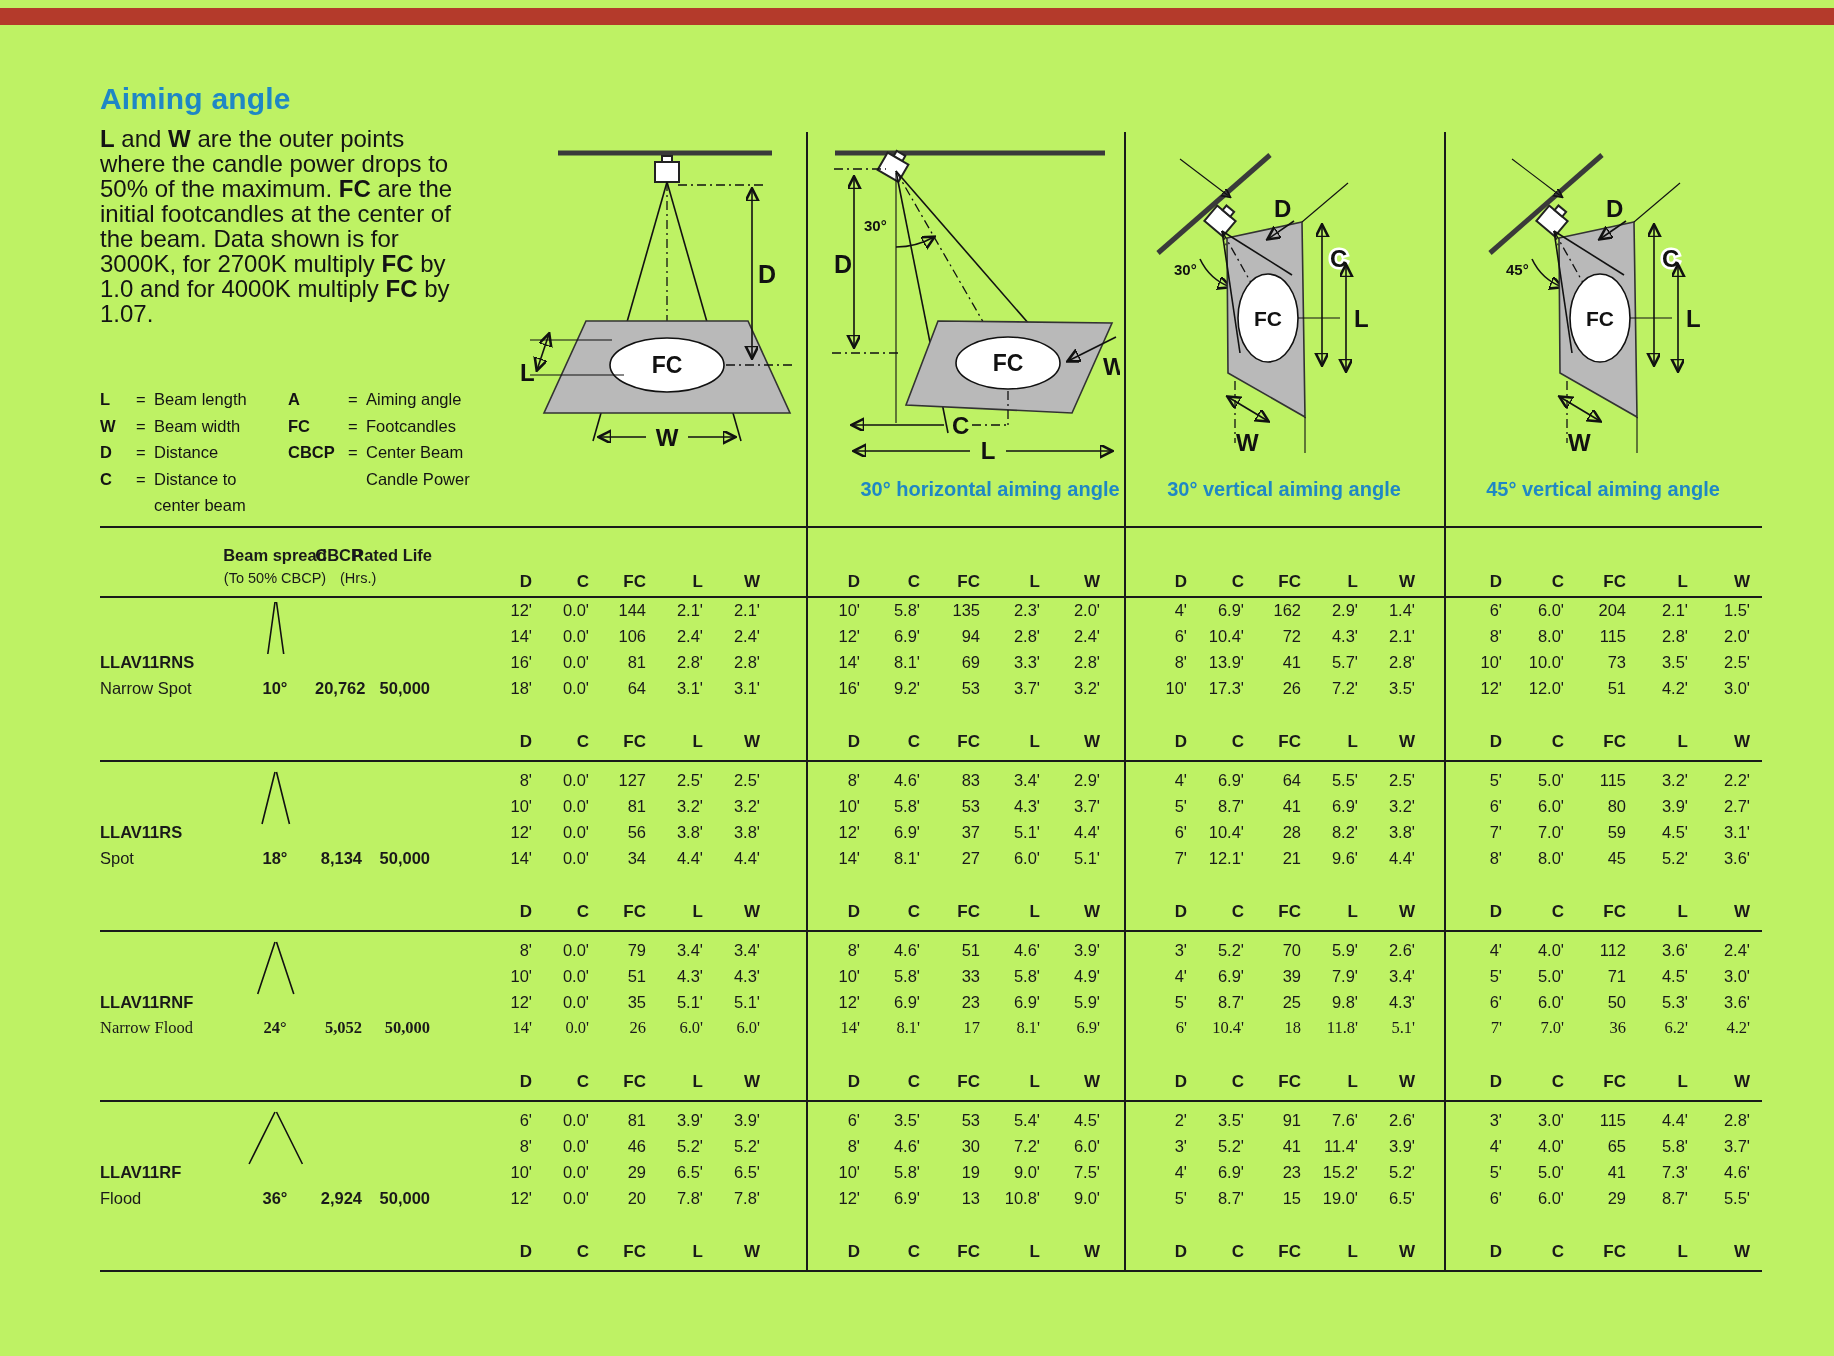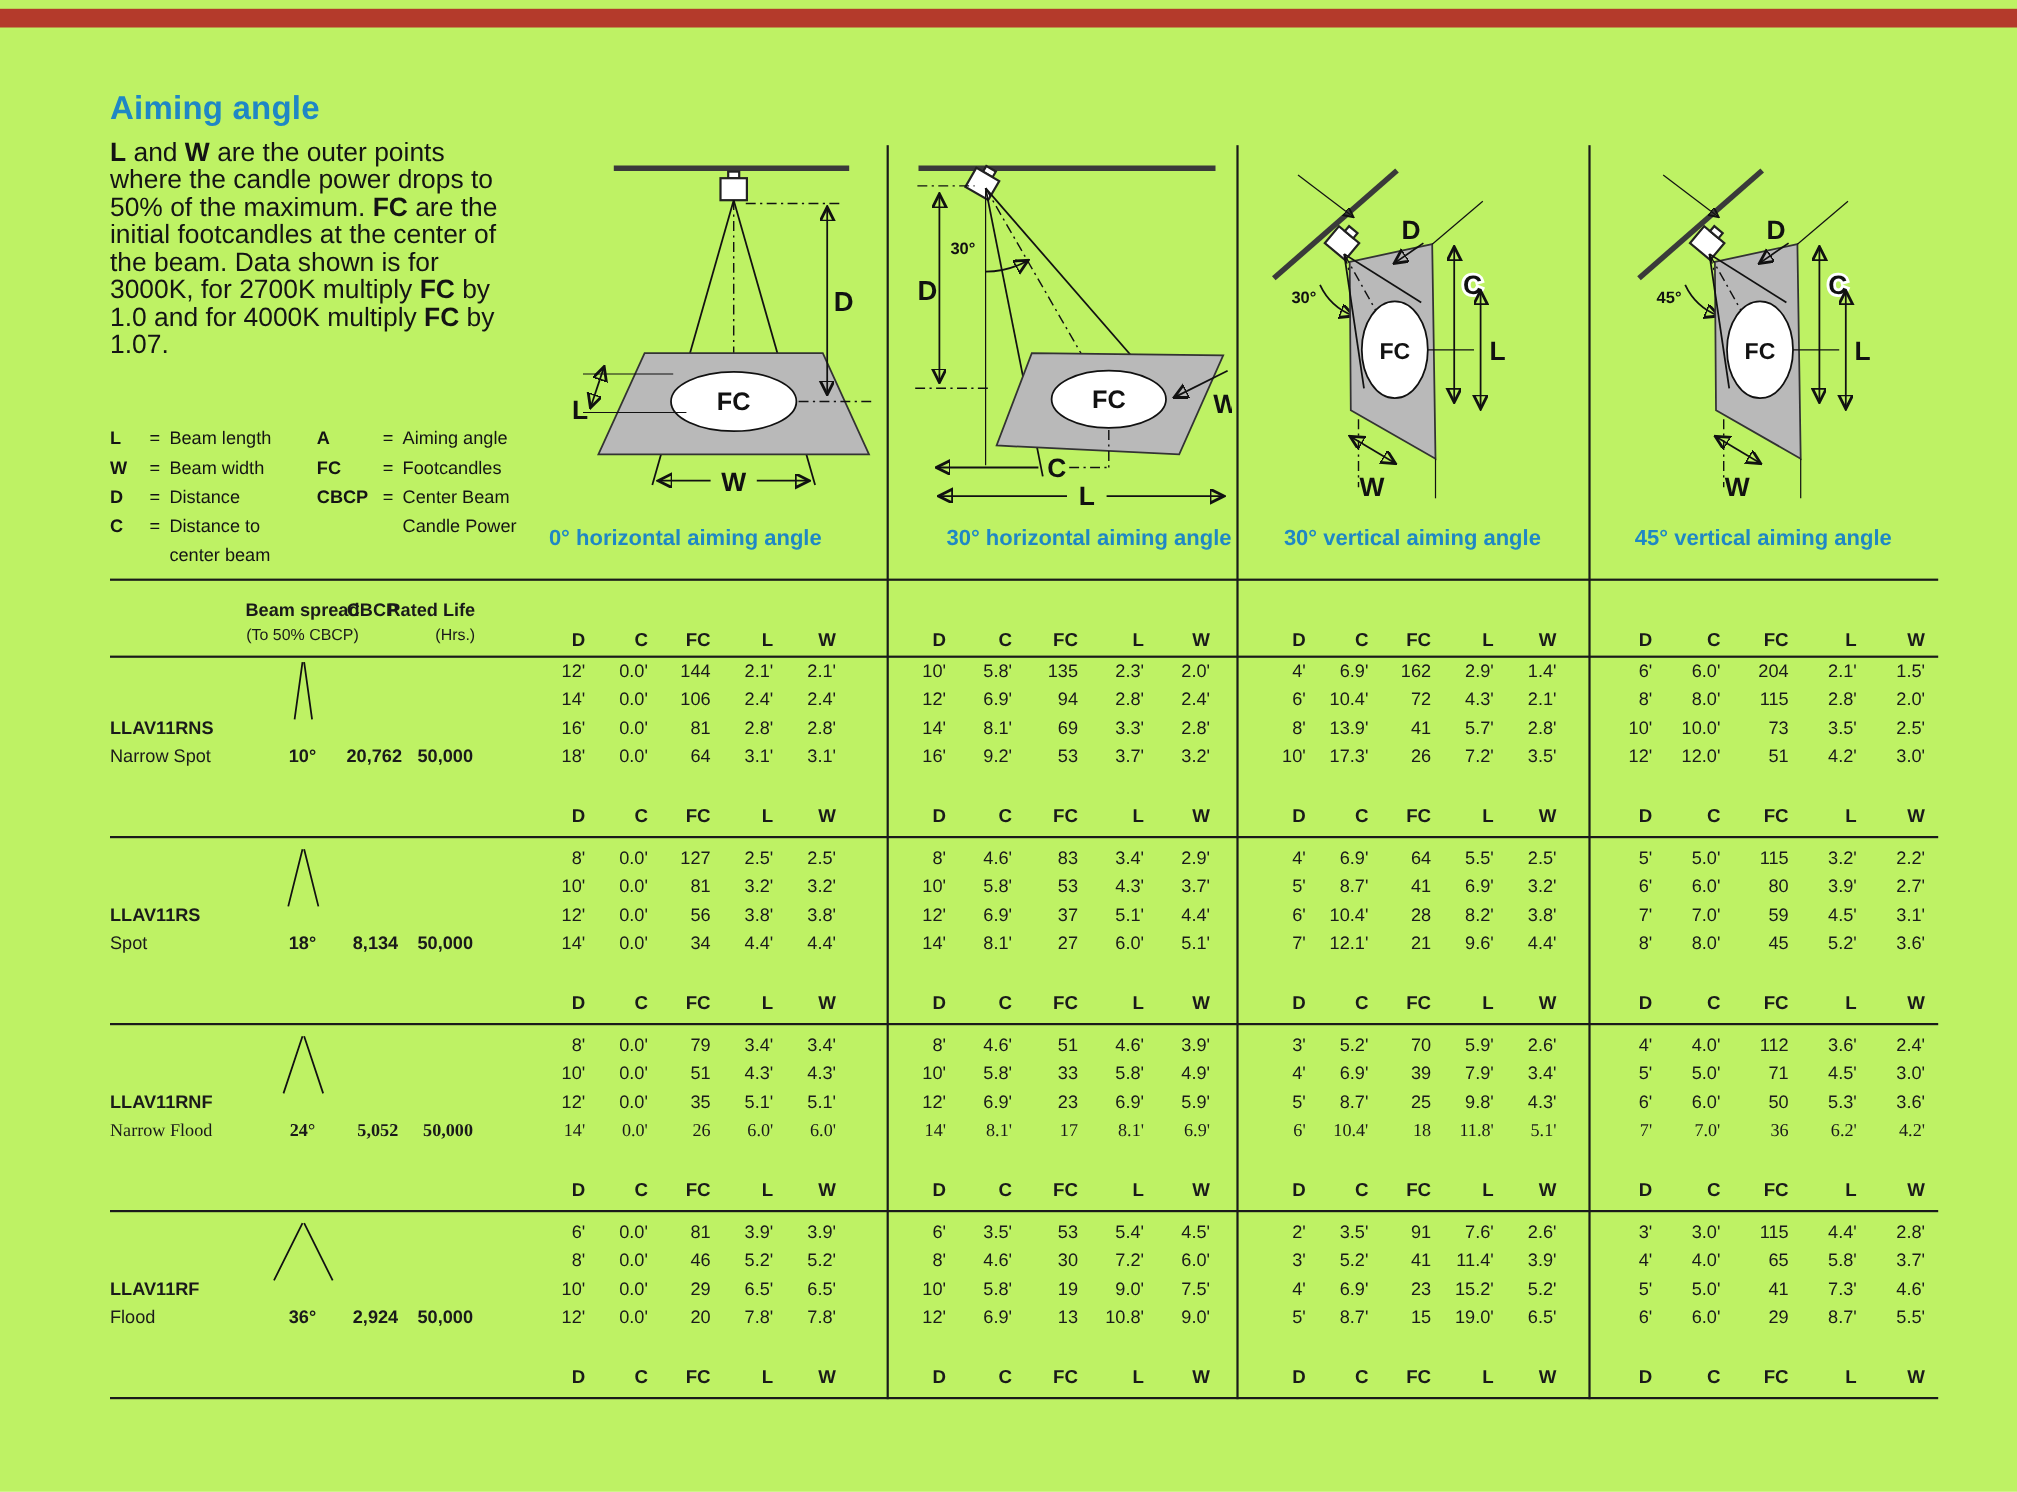--- a/index.html
+++ b/index.html
@@ -222,41 +222,40 @@
     <line x1="182" y1="100" x2="182" y2="240" marker-start="url(#ah4)" marker-end="url(#ah4)"></line>
     <text class="halo" x="190" y="142" font-size="24">C</text>
     <line class="thin" x1="158" y1="193" x2="200" y2="193"></line>
     <line x1="206" y1="140" x2="206" y2="246" marker-start="url(#ah4)" marker-end="url(#ah4)"></line>
     <text x="214" y="202" font-size="24">L</text>
     <line class="thin" x1="165" y1="292" x2="165" y2="328"></line>
     <line x1="88" y1="272" x2="128" y2="296" marker-start="url(#ah4)" marker-end="url(#ah4)"></line>
     <text x="96" y="326" font-size="24">W</text>
   </svg>
 
-  <div class="gtitle" style="left:440px;width:366px">0° horizontal aiming angle</div>
   <div class="gtitle" style="left:806px;width:368px">30° horizontal aiming angle</div>
   <div class="gtitle" style="left:1124px;width:320px">30° vertical aiming angle</div>
   <div class="gtitle" style="left:1444px;width:318px">45° vertical aiming angle</div>
 
   <div class="vdiv" style="left:806px"></div>
   <div class="vdiv" style="left:1124px"></div>
   <div class="vdiv" style="left:1444px"></div>
 
   <div class="hrule" style="top:526px"></div>
   <div class="hrule" style="top:596px"></div>
   <div class="hrule" style="top:760px"></div>
   <div class="hrule" style="top:930px"></div>
   <div class="hrule" style="top:1100px"></div>
   <div class="hrule" style="top:1270px"></div>
 
   <div class="hlabel" style="left:195px;top:546px;width:160px;text-align:center">Beam spread</div>
   <div class="hsub" style="left:195px;top:570px;width:160px;text-align:center">(To 50% CBCP)</div>
   <div class="hlabel" style="left:272px;top:546px;width:90px;text-align:right">CBCP</div>
   <div class="hlabel" style="left:340px;top:546px;width:92px;text-align:right">Rated Life</div>
-  <div class="hsub" style="left:340px;top:570px;width:92px;text-align:right">(Hrs.)</div>
+  <div class="hsub" style="left:340px;top:570px;width:92px;">(Hrs.)</div>
 
   <div id="tablewrap">
       <div class="trow" style="top: 569px;">
         <div class="c"></div>
         <div class="c"></div>
         <div class="c"></div>
         <div class="c"></div>
         <div class="c"></div>
         <div class="c hletter">D</div>
         <div class="c hletter">C</div>

